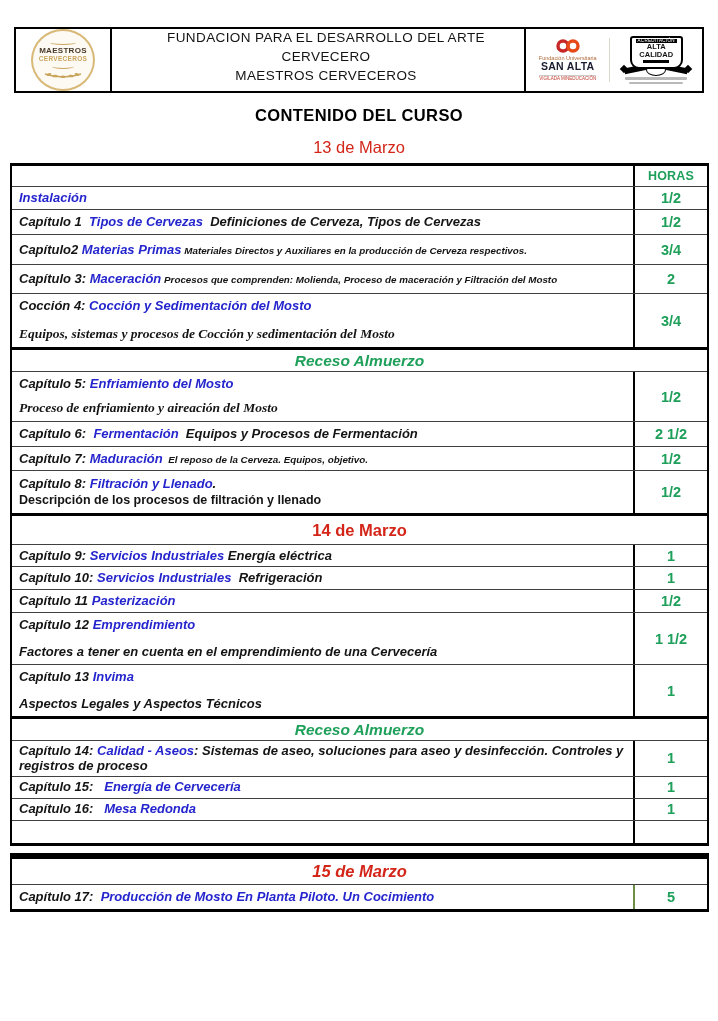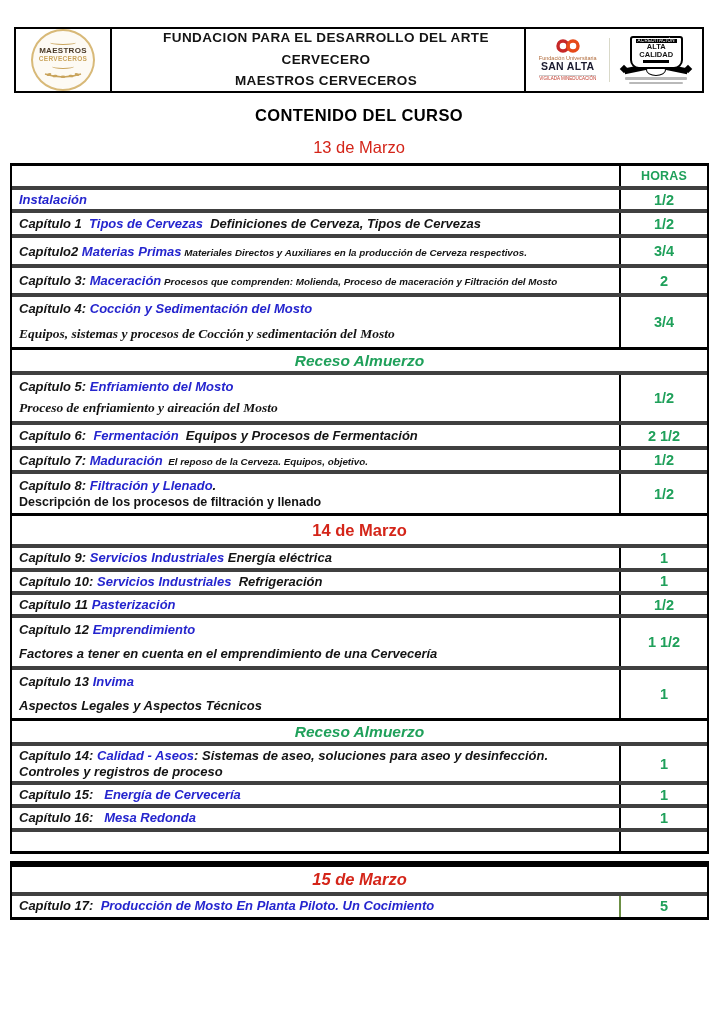--- a/index.html
+++ b/index.html
@@ -12,22 +12,22 @@
   .badge-circle{width:60px;height:58px;border:2px solid #d8b978;border-radius:50%;
                 display:flex;flex-direction:column;align-items:center;justify-content:center;
                 background:#fdfaf4;line-height:1;}
   .squig{width:26px;height:4px;border-bottom:1.5px solid #c9a45c;border-radius:50%;}
   .m1{font-size:8px;font-weight:bold;color:#4a3a28;letter-spacing:.3px;margin-top:2px;}
   .m2{font-size:6.5px;font-weight:bold;color:#c9a45c;letter-spacing:.3px;margin-top:1px;}
   .squig2{width:22px;height:4px;border-bottom:1px solid #c9a45c;border-radius:50%;margin-top:1px;}
   .wheat{margin-top:2px;}
 
   .hdr-title-cell{flex:1;border-left:2px solid #000;border-right:2px solid #000;
-                  display:flex;flex-direction:column;align-items:center;justify-content:space-between;
-                  font-weight:bold;font-size:13.5px;letter-spacing:.4px;line-height:1.4;text-align:center;padding-left:16px;}
+                  display:flex;flex-direction:column;align-items:center;justify-content:flex-start;
+                  font-weight:normal;font-size:13.5px;letter-spacing:.4px;line-height:1.4;text-align:center;padding-left:16px;}
 
   .hdr-logos-cell{width:176px;display:flex;align-items:center;justify-content:space-evenly;background:#fff;}
   .sanmateo{display:flex;flex-direction:column;align-items:center;line-height:1.1;}
   .sm-top{font-size:5.5px;color:#b06a3a;margin-top:1px;}
   .sm-name{font-size:10.5px;font-weight:bold;color:#1c1c30;letter-spacing:.3px;}
   .sm-bottom{font-size:4.5px;color:#c0392b;margin-top:2px;border-top:.5px solid #ccc;padding-top:1px;}
   .logo-divider{width:1px;height:44px;background:#d9d9c9;}
   .badge2{display:flex;flex-direction:column;align-items:center;}
   .shield{border:2px solid #000;border-radius:3px 3px 9px 9px;padding:1px 4px 4px 4px;
           display:flex;flex-direction:column;align-items:center;line-height:1.05;background:#fff;position:relative;z-index:2;}
@@ -47,27 +47,27 @@
   .fp-line.short{width:54px;}
 
   
   .course-title{text-align:center;margin-top:13px;font-size:16.5px;font-weight:bold;letter-spacing:.4px;color:#000;}
   .date-top{text-align:center;margin-top:13px;font-size:16.5px;font-weight:normal;color:#d42519;}
 
   
   .ctable{margin:6px 9px 0 10px;border:3px solid #000;border-left-width:2px;border-right-width:2px;
           box-sizing:border-box;background:#fff;}
   .ctable.t2{margin-top:7px;}
-  .trow{display:flex;align-items:stretch;border-top:4px solid #404040;box-sizing:border-box;}
+  .trow{display:flex;align-items:stretch;border-top:1px solid #404040;box-sizing:border-box;}
   .trow:first-child{border-top:none;}
   .trow.kind-break,.trow.kind-date{border-top:3px solid #000;}
   .ccell{flex:1;padding:2px 7px;display:flex;flex-direction:column;justify-content:center;
          font-weight:bold;font-style:italic;font-size:13px;line-height:1.18;color:#141414;}
   .ccell.spread{justify-content:space-between;padding-top:4px;padding-bottom:5px;}
-  .hcell{width:88px;border-left:2px solid #000;display:flex;align-items:center;justify-content:center;
+  .hcell{width:74px;border-left:2px solid #000;display:flex;align-items:center;justify-content:center;
          color:#1fa05a;font-weight:bold;font-size:14.5px;box-sizing:border-box;}
   .hcell.hhead{font-size:12.5px;letter-spacing:.2px;}
   .hcell.gdiv{border-left:2px solid #6c8f45;}
   .full{flex:1;display:flex;align-items:center;justify-content:center;font-weight:bold;}
   .full.green{color:#1fa05a;font-style:italic;font-size:15.5px;}
   .full.red{color:#d42519;font-size:16.5px;}
   .trow.it .full.red{font-style:italic;}
   .s-k{color:#141414;}
   .s-b{color:#2525ce;}
   .s-sm{color:#141414;font-size:9.8px;}
@@ -161,21 +161,21 @@
         <div class="hcell">3/4</div>
       </div>
       <div class="trow kind-row" style="min-height: 29px;">
         <div class="ccell">
           <div class="line"><span class="s-k">Capítulo 3: </span><span class="s-b">Maceración</span><span class="s-sm"> Procesos que comprenden: Molienda, Proceso de maceración y Filtración del Mosto</span></div>
         </div>
         <div class="hcell">2</div>
       </div>
       <div class="trow kind-row" style="min-height: 54px;">
         <div class="ccell spread">
-          <div class="line"><span class="s-k">Capítulo 4: </span><span class="s-b">Cocción y Sedimentación del Mosto</span></div>
+          <div class="line"><span class="s-k">Cocción 4: </span><span class="s-b">Cocción y Sedimentación del Mosto</span></div>
           <div class="line"><span class="s-serif">Equipos, sistemas y procesos de Cocción y sedimentación del Mosto</span></div>
         </div>
         <div class="hcell">3/4</div>
       </div>
       <div class="trow kind-break" style="min-height: 24px;">
         <div class="full green">Receso Almuerzo</div>
       </div>
       <div class="trow kind-row" style="min-height: 50px;">
         <div class="ccell spread">
           <div class="line"><span class="s-k">Capítulo 5: </span><span class="s-b">Enfriamiento del Mosto</span></div>

